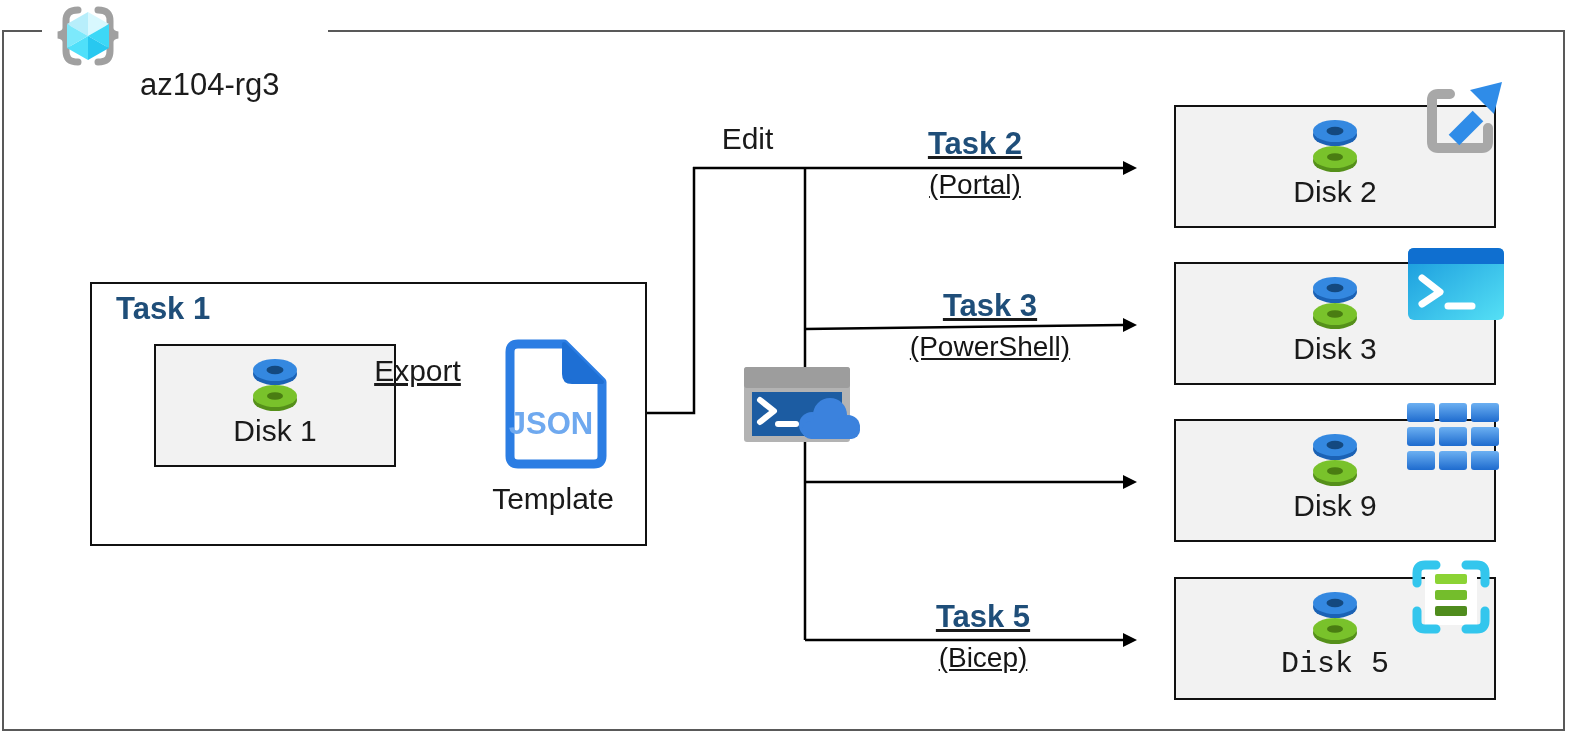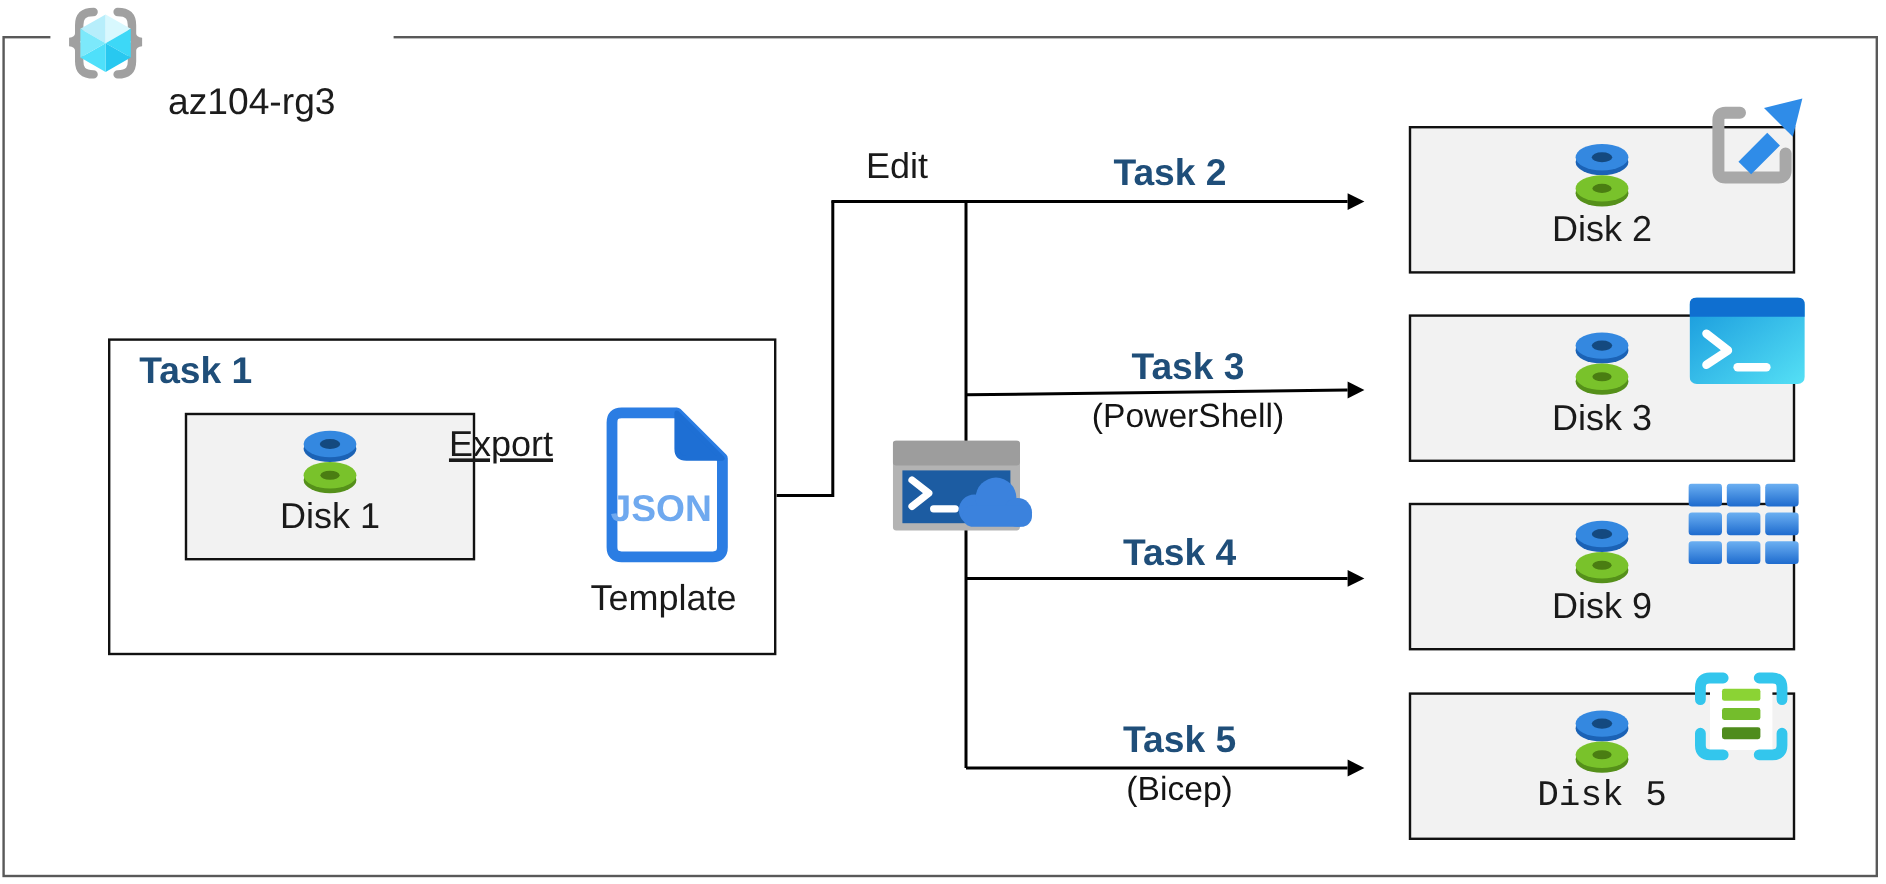--- a/index.html
+++ b/index.html
@@ -17,21 +17,21 @@
   #connector-layer{left:0;top:0;width:1572px;height:737px;z-index:1;pointer-events:none;}
   .box{box-sizing:border-box;border:2.5px solid #111;z-index:2;}
   #task1-box{left:90px;top:282px;width:557px;height:264px;background:#fff;}
   #task1-title{left:116px;top:291px;font-size:31px;font-weight:bold;z-index:3;}
   .disk-box{
     background:#f2f2f2;display:flex;flex-direction:column;align-items:center;
     justify-content:flex-start;padding-top:10px;margin-left:36px;
   }
   #disk1-box{left:118px;top:344px;width:242px;height:123px;}
   .disk-label{font-size:30px;margin-top:2px;color:#1a1a1a;}
-  .task-label-block{width:220px;text-align:center;z-index:3;}
+  .task-label-block{width:220px;text-align:center;z-index:3;text-decoration:underline;}
   .task-name{font-size:31px;font-weight:bold;line-height:1.32;}
   .task-method{font-size:28px;color:#141414;margin-top:3px;line-height:1.2;}
   #branch0-labels{left:865px;top:124px;}
   #branch1-labels{left:880px;top:286px;}
   #branch2-labels{left:873px;top:441px;}
   #branch3-labels{left:873px;top:597px;}
   #edit-label{left:700px;top:122px;width:95px;text-align:center;font-size:30px;z-index:3;}
   #export-label{left:350px;top:354px;width:135px;text-align:center;font-size:30px;z-index:3;text-decoration:underline;}
   #template-label{left:478px;top:482px;width:150px;text-align:center;font-size:30px;z-index:3;}
   .branch-disk-box{left:1138px;width:322px;height:123px;}
@@ -122,20 +122,21 @@
     <g fill="#3b82dd">
       <circle cx="68" cy="58" r="13"></circle>
       <circle cx="86" cy="48" r="17"></circle>
       <circle cx="104" cy="60" r="12"></circle>
       <rect x="58" y="54" width="58" height="18" rx="9"></rect>
     </g>
   </svg>
 
   <div class="abs task-label-block" id="branch0-labels">
     <div class="task-name" style="color:#1F4E79">Task 2</div>
+    <div class="task-method">(Portal)</div>
   </div>
   <div class="abs box disk-box branch-disk-box" id="disk2-box">
     <svg width="64" height="56" viewBox="0 0 64 56">
       <ellipse cx="32" cy="18" rx="22" ry="11" fill="#1b62b5"></ellipse>
       <ellipse cx="32" cy="14" rx="22" ry="11" fill="#3488e0"></ellipse>
       <ellipse cx="32" cy="14" rx="8.5" ry="4.2" fill="#14497f"></ellipse>
       <ellipse cx="32" cy="44" rx="22" ry="11" fill="#55901a"></ellipse>
       <ellipse cx="32" cy="40" rx="22" ry="11" fill="#79c22b"></ellipse>
       <ellipse cx="32" cy="40" rx="8" ry="3.8" fill="#4a7d12"></ellipse>
     </svg>
@@ -169,21 +170,20 @@
           <stop offset="1" stop-color="#55e0f5"></stop>
       </linearGradient>
     </defs>
     <rect x="0" y="0" width="96" height="72" rx="6" fill="url(#psg)"></rect>
     <path d="M0,16 V6 q0,-6 6,-6 H90 q6,0 6,6 V16 Z" fill="#0f6fd0"></path>
     <path d="M14,30 L32,44 L14,56" fill="none" stroke="#fff" stroke-width="7" stroke-linecap="round" stroke-linejoin="round"></path>
     <path d="M40,58 H64" stroke="#fff" stroke-width="7" stroke-linecap="round"></path>
   </svg>
 
   <div class="abs task-label-block" id="branch2-labels">
-    <div class="task-name" style="color:#1F4E79">Task 4</div>
   </div>
   <div class="abs box disk-box branch-disk-box" id="disk4-box">
     <svg width="64" height="56" viewBox="0 0 64 56">
       <ellipse cx="32" cy="18" rx="22" ry="11" fill="#1b62b5"></ellipse>
       <ellipse cx="32" cy="14" rx="22" ry="11" fill="#3488e0"></ellipse>
       <ellipse cx="32" cy="14" rx="8.5" ry="4.2" fill="#14497f"></ellipse>
       <ellipse cx="32" cy="44" rx="22" ry="11" fill="#55901a"></ellipse>
       <ellipse cx="32" cy="40" rx="22" ry="11" fill="#79c22b"></ellipse>
       <ellipse cx="32" cy="40" rx="8" ry="3.8" fill="#4a7d12"></ellipse>
     </svg>

